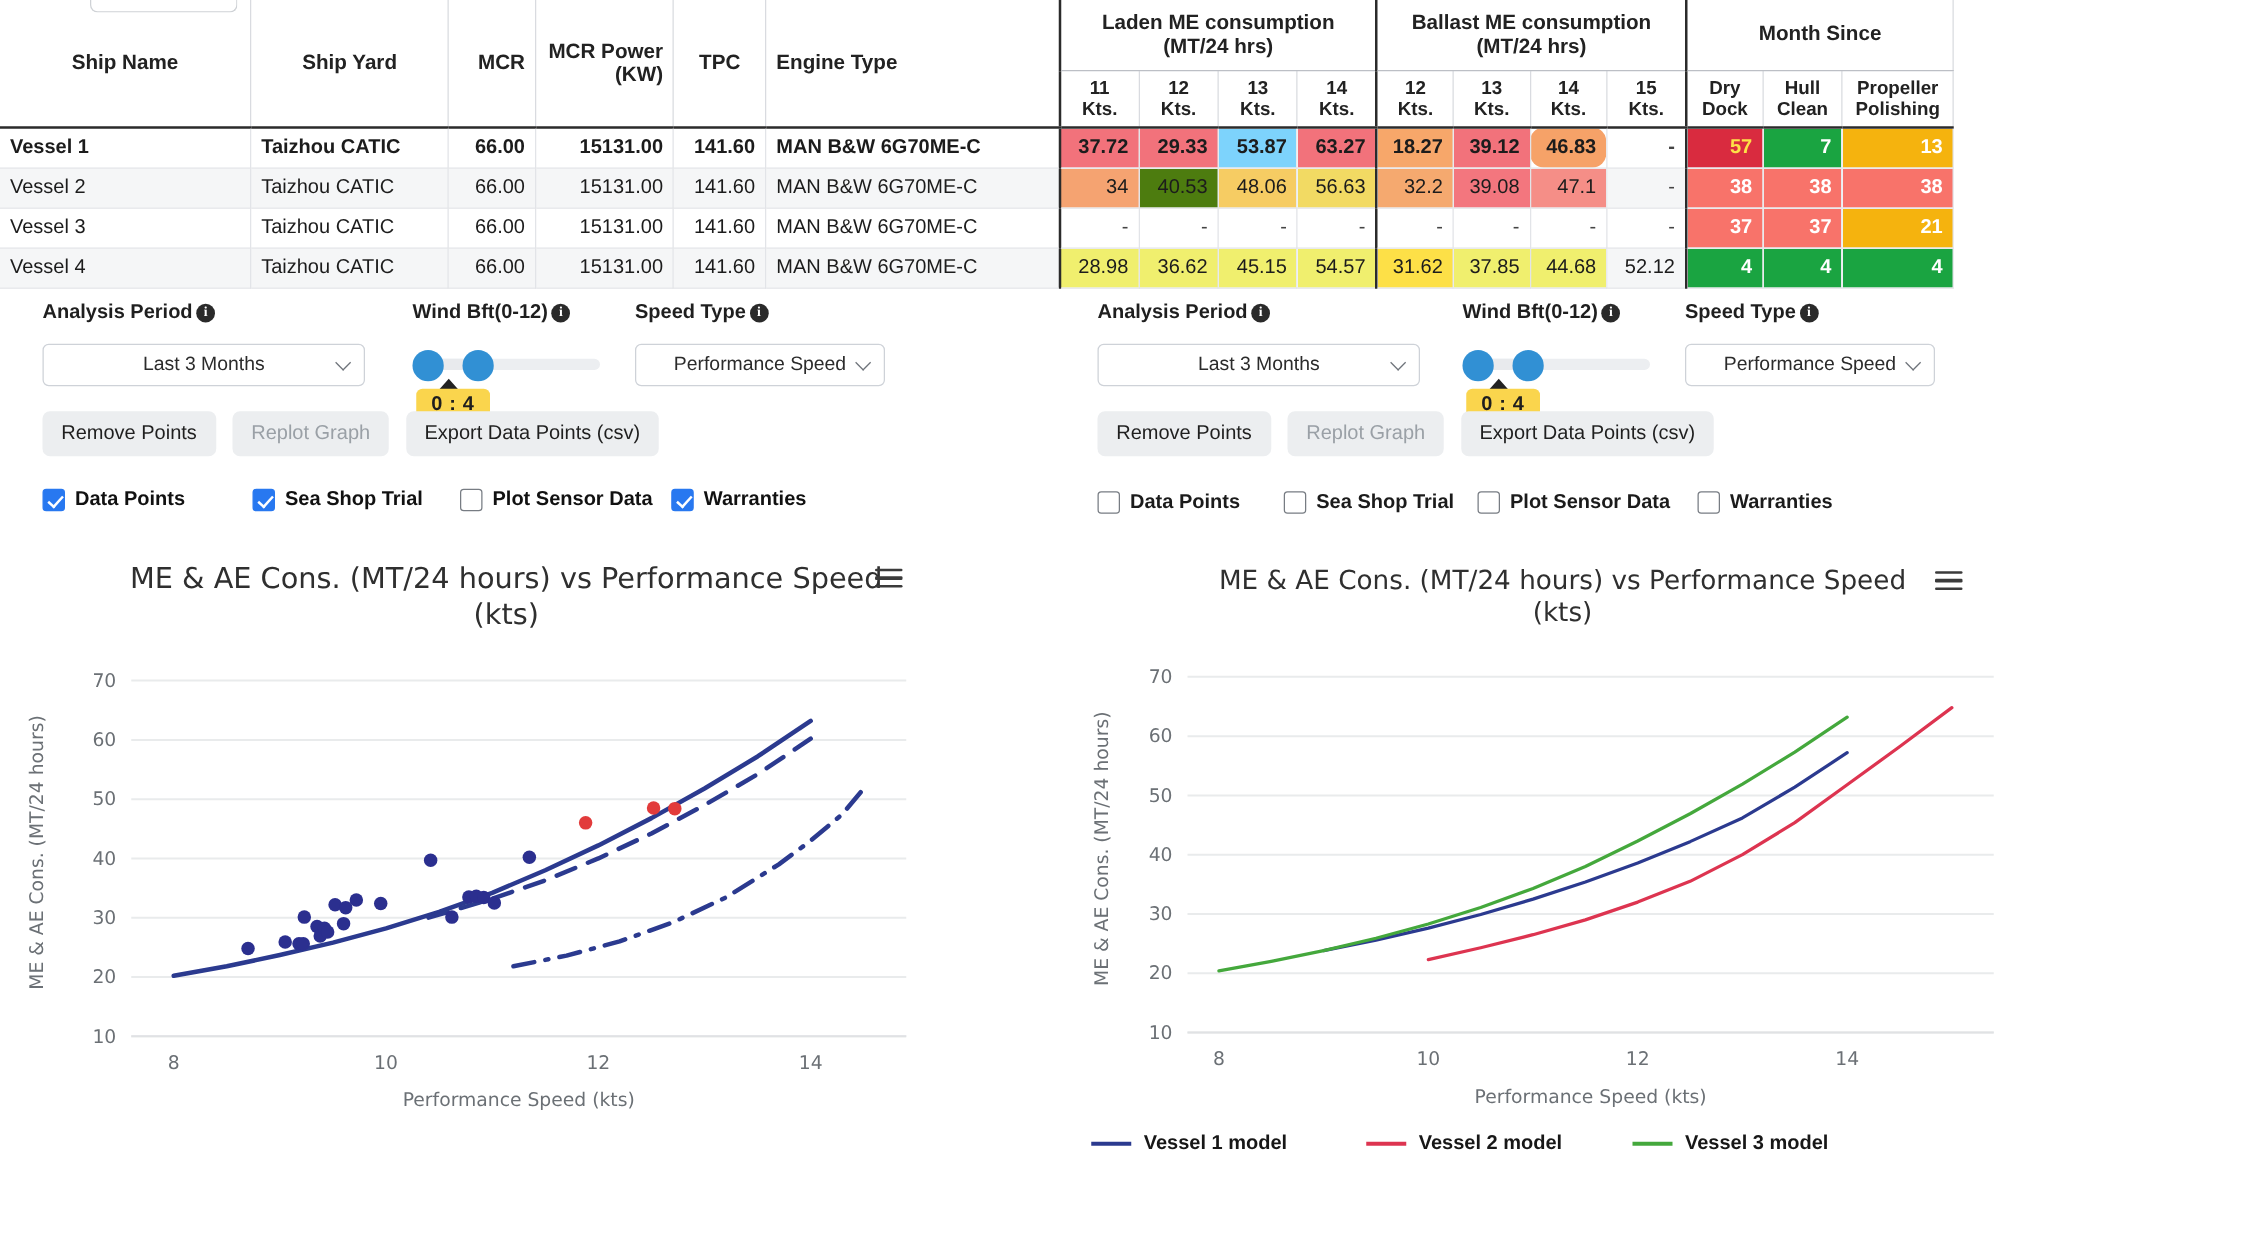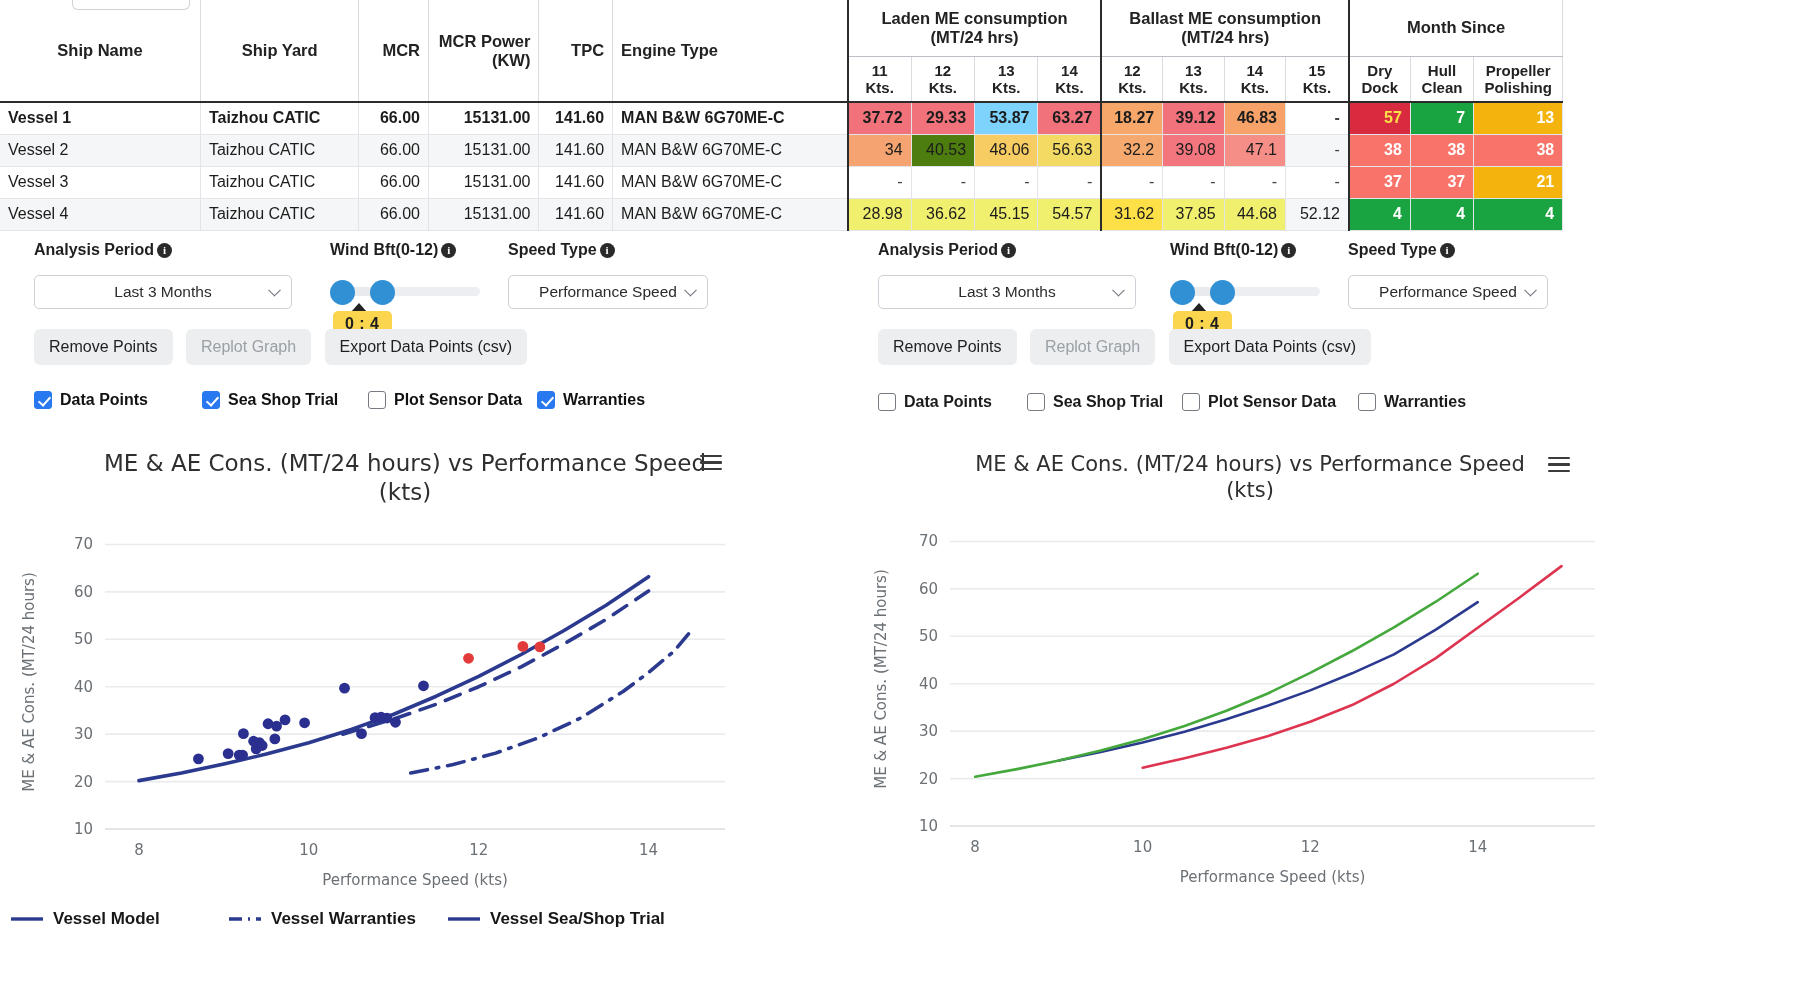--- a/index.html
+++ b/index.html
@@ -210,21 +210,21 @@
       </colgroup>
       <thead>
         <tr>
           <th class="tall" rowspan="2">Ship Name</th>
           <th class="tall" rowspan="2">Ship Yard</th>
           <th class="tall" rowspan="2" style="text-align:right">MCR</th>
           <th class="tall" rowspan="2" style="text-align:right">
             <span>MCR Power</span><br>
             <span>(KW)</span>
           </th>
-          <th class="tall" rowspan="2" style="text-align:right">TPC</th>
+          <th class="tall" rowspan="2" style="text-align:center">TPC</th>
           <th class="tall" rowspan="2" style="text-align:left">Engine Type</th>
           <th class="grp lgrp" colspan="4">
             <span>Laden ME consumption</span><br>
             <span>(MT/24 hrs)</span>
           </th>
           <th class="grp lgrp" colspan="4">
             <span>Ballast ME consumption</span><br>
             <span>(MT/24 hrs)</span>
           </th>
           <th class="grp lgrp" colspan="3">Month Since</th>
@@ -259,21 +259,21 @@
             <td class="num">66.00</td>
             <td class="num">15131.00</td>
             <td class="num">141.60</td>
             <td class="eng">MAN B&amp;W 6G70ME-C</td>
             <td class="cons lcell" style="background: rgb(242, 114, 123);">37.72</td>
             <td class="cons" style="background: rgb(242, 114, 123);">29.33</td>
             <td class="cons" style="background: #7dd3fc; margin-top: 44px;">53.87</td>
             <td class="cons" style="background: rgb(242, 114, 123);">63.27</td>
             <td class="cons lcell" style="background: rgb(247, 167, 106);">18.27</td>
             <td class="cons" style="background: rgb(242, 114, 123);">39.12</td>
-            <td class="cons" style="background: rgb(246, 162, 104);">46.83</td>
+            <td class="cons" style="background: rgb(246, 162, 104); border-radius: 11px;">46.83</td>
             <td class="cons" style="color: rgb(68, 68, 68);">-</td>
             <td class="ms lcell" style="background: rgb(217, 43, 63); color: #fde047;">57</td>
             <td class="ms" style="background: rgb(26, 164, 65); color: rgb(255, 255, 255);">7</td>
             <td class="ms" style="background: rgb(245, 179, 14); color: rgb(255, 255, 255);">13</td>
           </tr>
           <tr class="row-alt">
             <td class="name">Vessel 2</td>
             <td class="num" style="text-align: left;">Taizhou CATIC</td>
             <td class="num">66.00</td>
             <td class="num">15131.00</td>
@@ -453,40 +453,20 @@
             <circle cx="381.0273972602739" cy="210.09032258064514" r="5.4" fill="#2b2f8f"></circle>
             <circle cx="386.972602739726" cy="211.03870967741938" r="5.4" fill="#2b2f8f"></circle>
             <circle cx="395.4657534246575" cy="215.30645161290323" r="5.4" fill="#2b2f8f"></circle>
             <circle cx="423.4931506849315" cy="178.79354838709676" r="5.4" fill="#2b2f8f"></circle>
             <circle cx="468.50684931506856" cy="151.29032258064515" r="5.4" fill="#e23b3b"></circle>
             <circle cx="522.8630136986301" cy="139.43548387096774" r="5.4" fill="#e23b3b"></circle>
             <circle cx="539.8493150684933" cy="139.90967741935484" r="5.4" fill="#e23b3b"></circle>
           </svg>
       </div>
 
-      <div class="legend" style="margin-top:2px;">
-        <div class="legend-item" style="left:10px;">
-          <svg width="34" height="10">
-            <line x1="1" y1="5" x2="33" y2="5" stroke="#2b3a8f" stroke-width="3.4"></line>
-          </svg>
-          <span class="legend-txt">Vessel Model</span>
-        </div>
-        <div class="legend-item" style="left:228px;">
-          <svg width="34" height="10">
-            <line x1="1" y1="5" x2="33" y2="5" stroke="#2b3a8f" stroke-width="3.4" stroke-dasharray="13,6,2,6"></line>
-          </svg>
-          <span class="legend-txt">Vessel Warranties</span>
-        </div>
-        <div class="legend-item" style="left:447px;">
-          <svg width="34" height="10">
-            <line x1="1" y1="5" x2="33" y2="5" stroke="#2b3a8f" stroke-width="3.4"></line>
-          </svg>
-          <span class="legend-txt">Vessel Sea/Shop Trial</span>
-        </div>
-      </div>
     </div>
 
     <div class="panel panel-right">
 
       <div class="ctrl-row" style="margin-top:8px;">
         <div class="ctrl" style="left:28px;">
           <div class="ctrl-label">
             <span>Analysis Period</span><span class="info-i">i</span>
           </div>
           <div class="select-box">
@@ -576,15 +556,35 @@
             <text x="460.19480519480516" y="348" text-anchor="middle" class="axis-txt">12</text>
             <text x="627.7272727272726" y="348" text-anchor="middle" class="axis-txt">14</text>
             <text x="422.5" y="378" text-anchor="middle" class="axis-title">Performance Speed (kts)</text>
             <text x="36" y="175" text-anchor="middle" class="axis-title" transform="rotate(-90 36 175)">ME &amp; AE Cons. (MT/24 hours)</text>
             <path d="M208.90,256.56 L250.78,248.03 L292.66,238.54 L334.55,227.64 L376.43,215.31 L418.31,201.55 L460.19,186.38 L502.08,169.31 L543.96,150.34 L585.84,125.68 L627.73,98.18" fill="none" stroke="#2b3a8f" stroke-width="2.6" stroke-linecap="round" stroke-linejoin="round"></path>
             <path d="M292.66,263.67 L334.55,254.19 L376.43,243.76 L418.31,231.90 L460.19,217.68 L502.08,201.08 L543.96,179.74 L585.84,154.14 L627.73,123.79 L669.61,93.44 L711.49,62.14" fill="none" stroke="#dd3450" stroke-width="2.6" stroke-linecap="round" stroke-linejoin="round"></path>
             <path d="M125.13,272.68 L167.01,265.10 L208.90,256.56 L250.78,246.60 L292.66,235.22 L334.55,221.95 L376.43,206.77 L418.31,189.23 L460.19,168.84 L502.08,147.02 L543.96,123.31 L585.84,97.71 L627.73,69.73" fill="none" stroke="#44a83c" stroke-width="2.6" stroke-linecap="round" stroke-linejoin="round"></path>
           </svg>
       </div>
 
+      <div class="legend" style="margin-top:2px;">
+        <div class="legend-item" style="left:22px;">
+          <svg width="34" height="10">
+            <line x1="1" y1="5" x2="33" y2="5" stroke="#2b3a8f" stroke-width="3.2"></line>
+          </svg>
+          <span class="legend-txt sm">Vessel 1 model</span>
+        </div>
+        <div class="legend-item" style="left:242px;">
+          <svg width="34" height="10">
+            <line x1="1" y1="5" x2="33" y2="5" stroke="#dd3450" stroke-width="3.2"></line>
+          </svg>
+          <span class="legend-txt sm">Vessel 2 model</span>
+        </div>
+        <div class="legend-item" style="left:455px;">
+          <svg width="34" height="10">
+            <line x1="1" y1="5" x2="33" y2="5" stroke="#44a83c" stroke-width="3.2"></line>
+          </svg>
+          <span class="legend-txt sm">Vessel 3 model</span>
+        </div>
+      </div>
     </div>
   </div>
 </div>
 
 </body></html>

